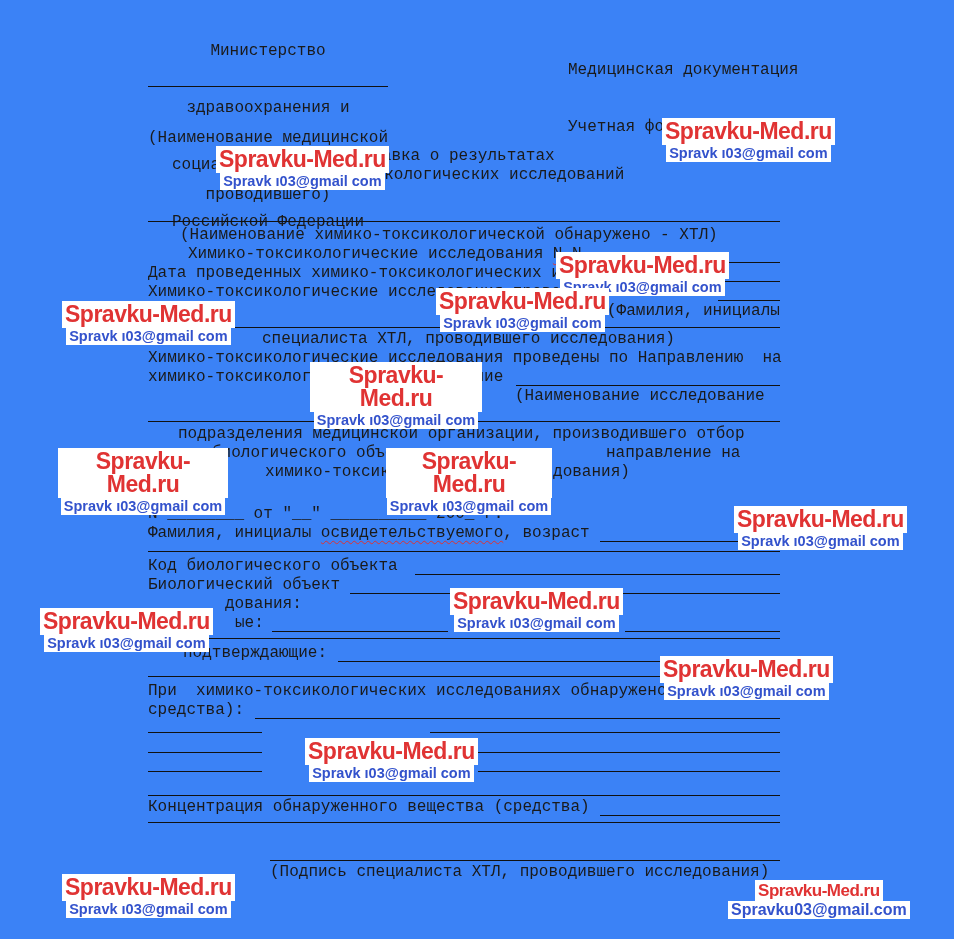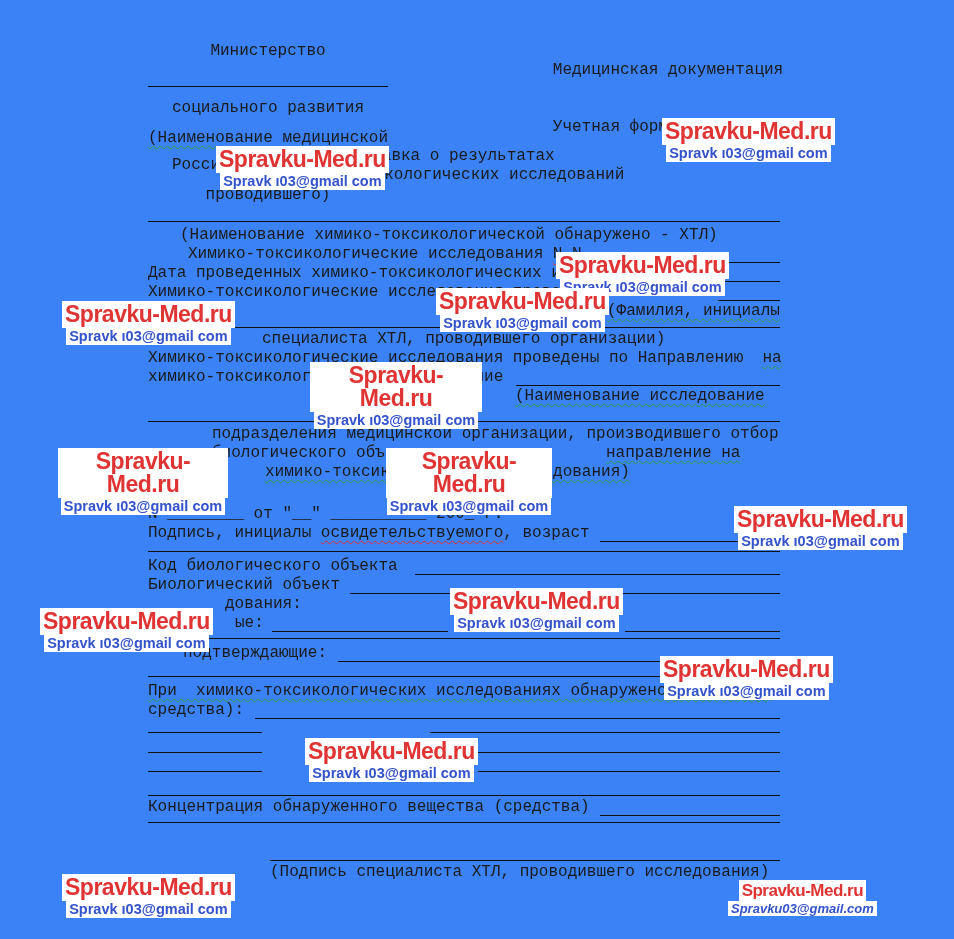--- a/index.html
+++ b/index.html
@@ -5,68 +5,69 @@
   html,body{margin:0;padding:0;background:#fff;}
   .page{
     position:relative; width:954px; height:939px; background:#3b82f6;
     font-family:"Liberation Mono","DejaVu Sans Mono",monospace;
     font-size:16px; color:#1a1a1a; overflow:hidden;
     outline:1px solid #bdbdbd;
   }
   .t{position:absolute; white-space:pre; line-height:15px;}
   .blk{position:absolute; text-align:center; line-height:19px; white-space:pre;}
   .hr{position:absolute; height:0; border-top:1.5px solid #111;}
-  .wavy-green{text-decoration:underline; text-decoration-style:wavy; text-decoration-color:#2f9e44; text-decoration-thickness:1px; text-underline-offset:3px; text-decoration-skip-ink:none;}
+  .wavy-green{text-decoration-style:wavy; text-decoration-color:#2f9e44; text-decoration-thickness:1px; text-underline-offset:3px; text-decoration-skip-ink:none;}
   .wavy-red{text-decoration:underline; text-decoration-style:wavy; text-decoration-color:#e03131; text-decoration-thickness:1px; text-underline-offset:3px; text-decoration-skip-ink:none;}
   .wm{position:absolute; text-align:center; font-family:"Liberation Sans","DejaVu Sans",sans-serif; line-height:1;}
   .wm .l1{background:#fff; width:fit-content; margin:0 auto; color:#e03333; font-weight:bold; font-size:23px; letter-spacing:-0.5px; padding:2px 3px;}
   .wm .l2{background:#fff; width:fit-content; margin:0 auto; color:#3352cc; font-weight:bold; font-size:14.5px; padding:1px 3px;}
   .wm.small .l1{font-size:17px;}
-  .wm.small .l2{font-size:13px;font-style:italic;}
+  .wm.small .l2{font-size:16px;}
 </style>
 </head>
 <body>
 
 <div class="page">
 
   <div class="blk" style="left:148px; top:4px; width:240px;">
     <div>Министерство</div>
+    <div>здравоохранения и</div>
     <div>социального развития</div>
     <div>Российской Федерации</div>
   </div>
 
   <div class="blk" style="left:148px; top:91px; width:240px;">
     <div class="wavy-green">(Наименование медицинской</div>
     <div>проводившего)</div>
   </div>
 
-  <div class="blk" style="left:548px; top:23px; width:240px; text-align:center;">
+  <div class="blk" style="left:568px; top:23px; width:240px; text-align:left;">
     <div>Медицинская документация</div>
     <div>Учетная форма N 454/у-06</div>
   </div>
 
   <div class="t" style="left:353px; top:149px;">Справка о результатах</div>
   <div class="t" style="left:269px; top:168px;">химико-токсикологических исследований</div>
 
   <div id="layer-text">
       <div class="t" style="left: 180px; top: 228px;"><span>(Наименование химико-токсикологической обнаружено - ХТЛ)</span></div>
       <div class="t" style="left: 148px; top: 247px; margin-left: 40px;"><span>Химико-токсикологические исследования </span><span class="wavy-red">N N</span></div>
       <div class="t" style="left: 148px; top: 266px;"><span>Дата проведенных химико-токсикологических исследований</span></div>
       <div class="t" style="left: 148px; top: 285px;"><span>Химико-токсикологические исследования проведены</span></div>
       <div class="t" style="left: 607px; top: 304px;"><span class="wavy-green">(Фамилия, инициалы</span></div>
-      <div class="t" style="left: 262px; top: 332px;"><span>специалиста ХТЛ, проводившего организации)</span></div>
+      <div class="t" style="left: 262px; top: 332px;"><span>специалиста ХТЛ, проводившего исследования)</span></div>
       <div class="t" style="left: 148px; top: 351px;"><span>Химико-токсикологические исследования проведены по Направлению  </span><span class="wavy-green">на</span></div>
       <div class="t" style="left: 148px; top: 370px;"><span>химико-токсикологическое исследование</span></div>
       <div class="t" style="left: 515px; top: 389px;"><span class="wavy-green">(Наименование исследование</span></div>
-      <div class="t" style="left: 178px; top: 427px; margin-left: 34px;"><span>подразделения медицинской организации, производившего отбор</span></div>
+      <div class="t" style="left: 178px; top: 427px;"><span>подразделения медицинской организации, производившего отбор</span></div>
       <div class="t" style="left: 212px; top: 446px;"><span>биологического объекта, выдавшего</span></div>
       <div class="t" style="left: 606px; top: 446px; text-align: center;"><span class="wavy-green">направление на</span></div>
       <div class="t" style="left: 265px; top: 465px;"><span class="wavy-green">химико-токсикологические исследования)</span></div>
       <div class="t" style="left: 148px; top: 507px;"><span>N ________ от "__" __________ 200_ г.</span></div>
-      <div class="t" style="left: 148px; top: 526px;"><span>Подпись, инициалы </span><span class="wavy-red">освидетельствуемого</span><span>, возраст</span></div>
+      <div class="t" style="left: 148px; top: 526px;"><span>Фамилия, инициалы </span><span class="wavy-red">освидетельствуемого</span><span>, возраст</span></div>
       <div class="t" style="left: 148px; top: 559px;"><span>Код биологического объекта</span></div>
       <div class="t" style="left: 148px; top: 578px;"><span>Биологический объект</span></div>
       <div class="t" style="left: 225px; top: 597px;"><span>дования:</span></div>
       <div class="t" style="left: 235px; top: 616px;"><span>ые:</span></div>
       <div class="t" style="left: 183px; top: 646px;"><span>подтверждающие:</span></div>
       <div class="t" style="left: 148px; top: 684px;"><span class="wavy-green">При  химико-токсикологических исследованиях обнаружено (вещества,</span></div>
       <div class="t" style="left: 148px; top: 703px;"><span>средства):</span></div>
       <div class="t" style="left: 148px; top: 800px;"><span>Концентрация обнаруженного вещества (средства)</span></div>
       <div class="t" style="left: 270px; top: 865px;"><span>(Подпись специалиста ХТЛ, проводившего исследования)</span></div>
     </div>

